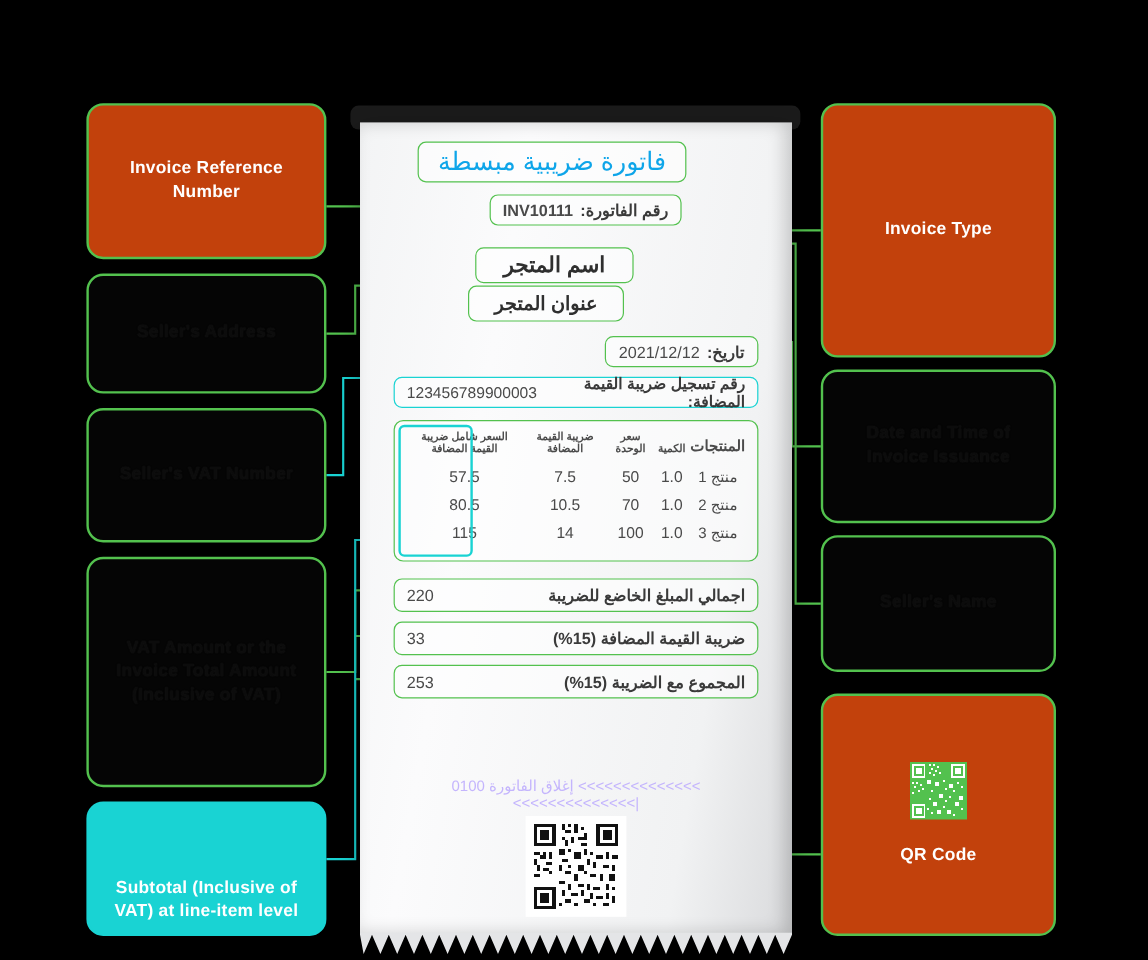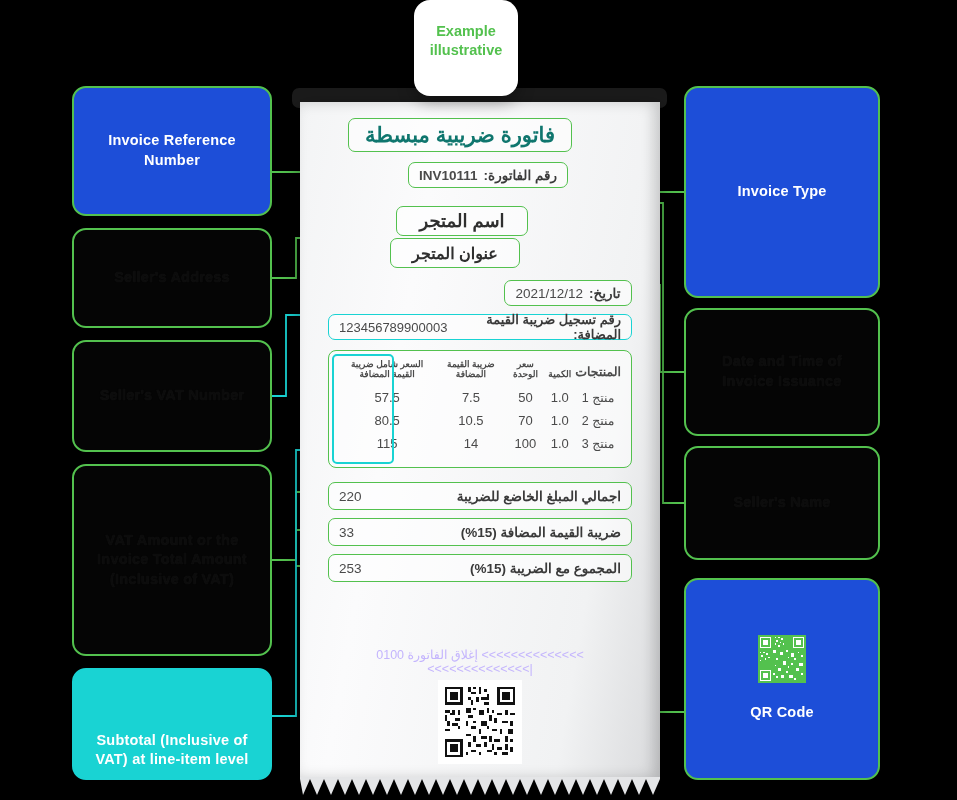--- a/index.html
+++ b/index.html
@@ -21,21 +21,21 @@
     align-items: center;
     justify-content: center;
     text-align: center;
     padding: 8px 12px;
     line-height: 1.35;
     font-size: 14.5px;
     font-weight: 700;
     letter-spacing: 0.2px;
   }
   .callout.green {
-    background: #1d4ed8;
+    background: #c2410c;
     color: #ffffff;
     border: 2px solid #53C14E;
   }
   .callout.dark {
     background: #050505;
     color: #0c0c0c;
     border: 2.5px solid #53C14E;
     text-shadow: 0 0 1px #1a1a1a;
   }
   .callout.teal {
@@ -76,21 +76,21 @@
     font-size:14px; color:#3a3a3a;
     direction: rtl;
     padding: 0 10px;
   }
   .pill.center { justify-content:center; }
   .pill.spread { justify-content:space-between; }
   .pill .lbl { font-weight:600; color:#3a3a3a; }
   .pill .val { color:#4a4a4a; }
 
   .title-pill {
-    font-size: 21px; font-weight: 700; color:#0f766e;
+    font-size: 21px; font-weight: 400; color:#0ea5e9;
   }
   .name-pill { font-size: 18px; font-weight:700; color:#2f2f2f; }
   .addr-pill { font-size: 16px; font-weight:700; color:#2f2f2f; }
 
   
   #tbl {
     position:absolute; left:28px; top:248px; width:304px; height:118px;
     border:1.6px solid #53C14E; border-radius:8px;
     background: rgba(255,255,255,.5);
     direction: rtl;
@@ -434,21 +434,15 @@
               <rect x="14" y="26" width="1" height="1"></rect>
             <rect x="17" y="25" width="2" height="1"></rect>
               <rect x="20" y="26" width="1" height="1"></rect>
             <rect x="23" y="26" width="2" height="1"></rect>
               <rect x="9" y="26" width="1" height="1"></rect>
           </g>
         </svg>
       </div>
     </div>
 
-    <div id="tag" style="left:122px; top:-88px;">
-      <div>
-        <div>Example</div>
-        <div>illustrative</div>
-      </div>
-    </div>
   </div>
 
 </div>
 
 </body></html>

